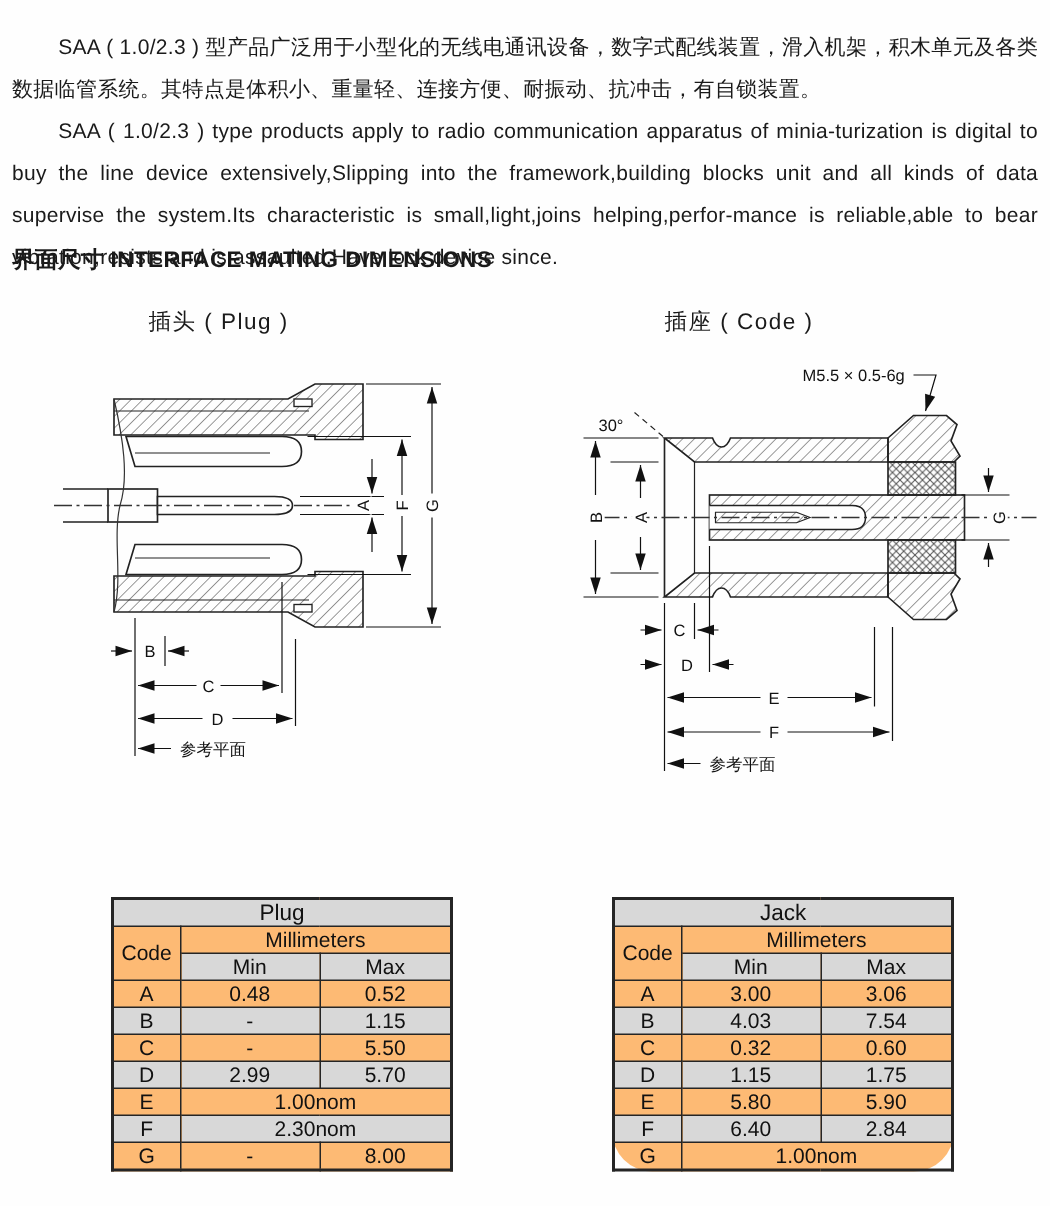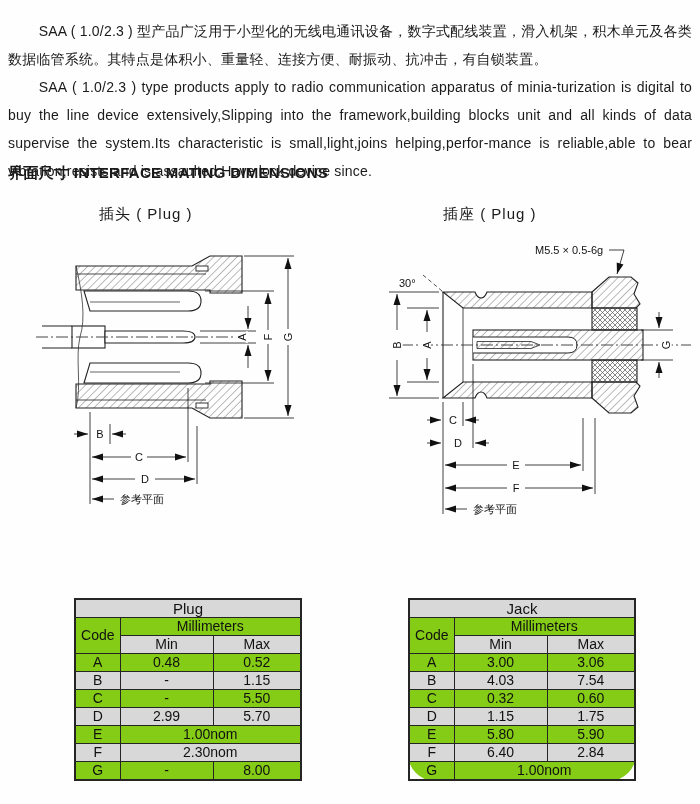--- a/index.html
+++ b/index.html
@@ -10,21 +10,21 @@
   .cn{left:8px;top:3px;width:684px;}
   .en{left:8px;top:59px;width:684px;}
   .heading{position:absolute;left:8px;top:164px;font-size:15px;font-weight:bold;letter-spacing:.3px;}
   .caption{position:absolute;top:205px;font-size:15px;letter-spacing:1px;}
   .caption.plug{left:99px;}
   .caption.jack{left:443px;}
   svg.drawing{position:absolute;top:230px;}
   svg.drawing text{font-family:"Liberation Sans",sans-serif;font-size:11px;fill:#111;
         stroke:#fefefe;stroke-width:3.5px;paint-order:stroke;}
   .dim-table{position:absolute;top:598px;border-collapse:collapse;table-layout:fixed;
-        width:226px;font-size:14px;color:#111;background:#84cc16;border:2px solid #252525;}
+        width:226px;font-size:14px;color:#111;background:#fdba74;border:2px solid #252525;}
   .dim-table.left{left:74px;}
   .dim-table.right{left:408px;border-radius:27px;}
   .dim-table td{border:1.5px solid #252525;text-align:center;vertical-align:middle;
         padding:0;height:17px;line-height:17px;overflow:hidden;}
   .dim-table tr.r-title td{font-size:15px;height:17px;}
   .shade{background:#d8d8d8;}
 </style>
 </head>
 <body>
 
@@ -32,21 +32,21 @@
 
   <p class="para cn">SAA ( 1.0/2.3 ) 型产品广泛用于小型化的无线电通讯设备，数字式配线装置，滑入机架，积木单元及各类数据临管系统。其特点是体积小、重量轻、连接方便、耐振动、抗冲击，有自锁装置。</p>
   <p class="para en">SAA ( 1.0/2.3 ) type products apply to radio communication apparatus of minia-turization is digital to buy the line device extensively,Slipping into the framework,building blocks unit and all kinds of data supervise the system.Its characteristic is small,light,joins helping,perfor-mance is reliable,able to bear vibration,resists and is assaulted,Have lock device since.</p>
 
   <div class="heading">
     <span>界面尺寸</span>
     <span>INTERFACE MATING DIMENSIONS</span>
   </div>
 
   <div class="caption plug">插头 ( Plug )</div>
-  <div class="caption jack">插座 ( Plug )</div>
+  <div class="caption jack">插座 ( Code )</div>
 
   <svg class="drawing" style="left:30px" width="272" height="300" viewBox="0 0 272 300">
     <defs>
       <pattern id="h" width="5.5" height="5.5" patternUnits="userSpaceOnUse" patternTransform="rotate(45)">
         <line x1="0" y1="0" x2="0" y2="5.5" stroke="#555" stroke-width="0.8"></line>
       </pattern>
       <pattern id="x" width="5" height="5" patternUnits="userSpaceOnUse">
         <path d="M0,0 L5,5 M5,0 L0,5" stroke="#555" stroke-width="0.7"></path>
       </pattern>
       <marker id="arr" markerUnits="userSpaceOnUse" markerWidth="13" markerHeight="9" refX="12" refY="4.5" orient="auto">

